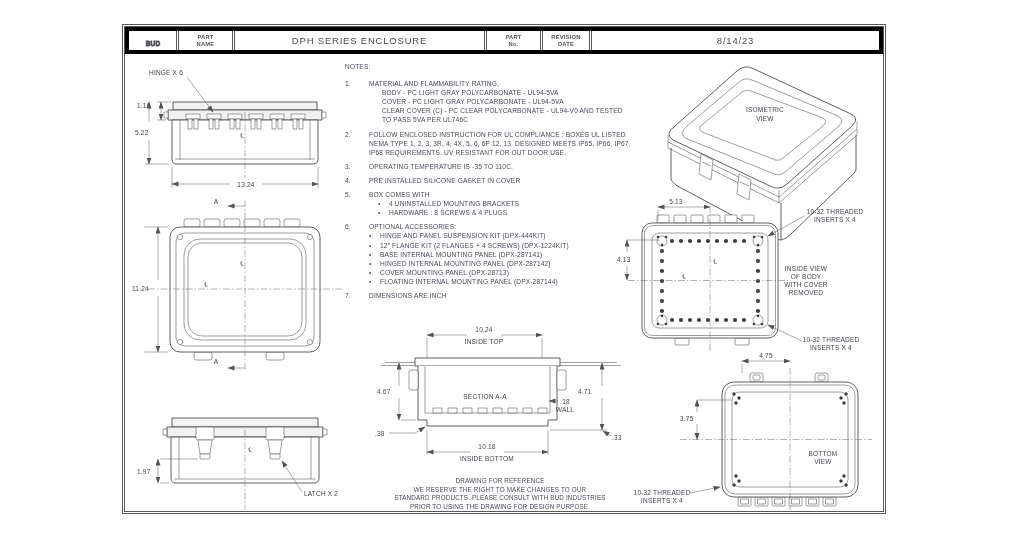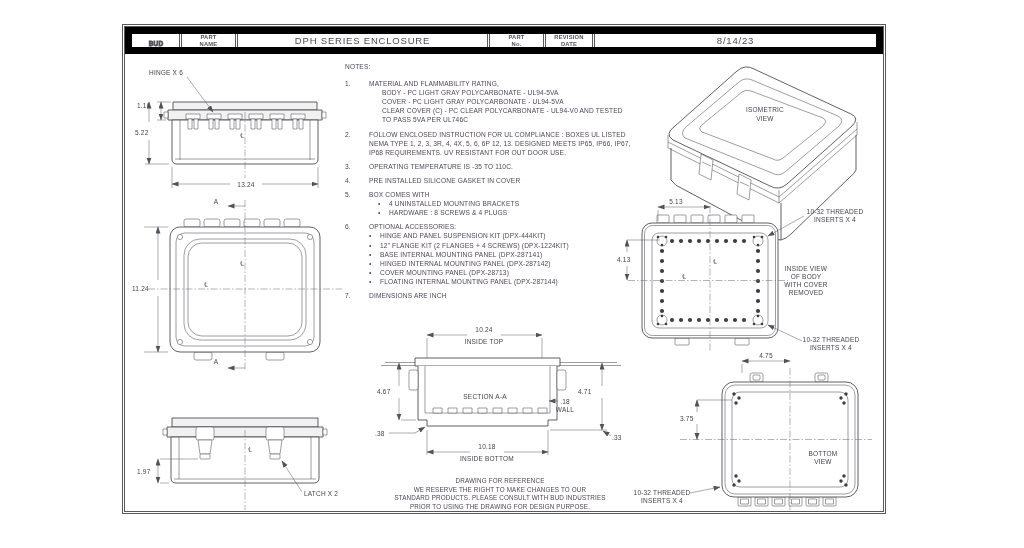--- a/index.html
+++ b/index.html
@@ -2,21 +2,21 @@
 <html><head>
 <meta charset="utf-8">
 <style>
   html,body{margin:0;padding:0;background:#fff;}
   #page{position:relative;width:1024px;height:548px;background:#fff;overflow:hidden;
         font-family:"Liberation Sans",sans-serif;color:#4a4454;}
   .frame{position:absolute;left:122px;top:24px;width:764px;height:490px;
          border:3px double #5a5a5a;box-sizing:border-box;}
   
   .titleblock{position:absolute;left:125px;top:27px;width:758px;height:27px;display:flex;
-              border:7px solid #000000;background:#fff;box-sizing:border-box;}
+              border:4px solid #000000;background:#fff;box-sizing:border-box;}
   .tb-cell{border-right:3px double #5a5a5a;display:flex;align-items:center;justify-content:center;
            box-sizing:border-box;height:100%;}
   .tb-cell:last-child{border-right:none;text-align:right;}
   .tb-label{font-size:5.8px;line-height:1.15;text-align:center;white-space:pre-line;
             color:#55505a;font-weight:bold;letter-spacing:.2px;}
   .tb-val{font-size:9.5px;color:#4d4854;letter-spacing:.8px;}
   
   .notes{position:absolute;left:345px;top:62px;width:288px;font-size:6.6px;line-height:1.38;
          color:#4e4558;letter-spacing:.15px;}
   .notes-heading{margin-bottom:8px;}

